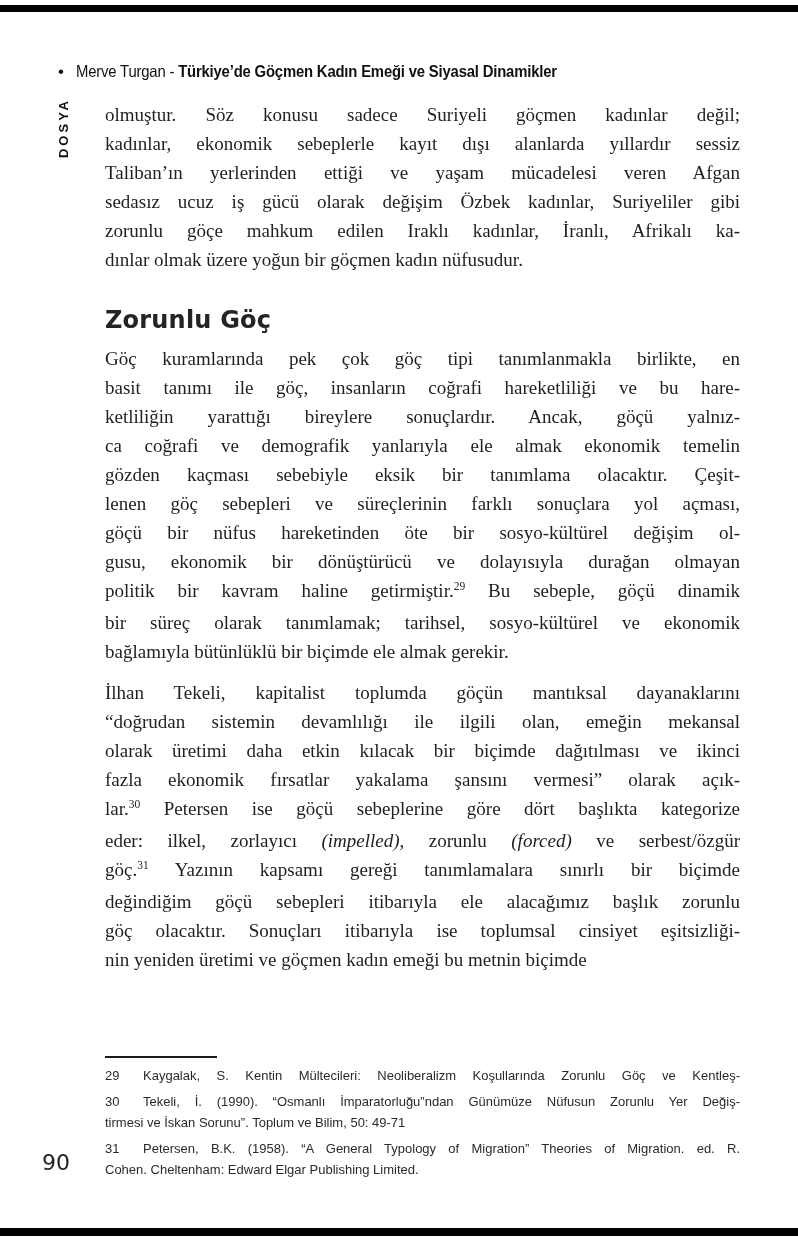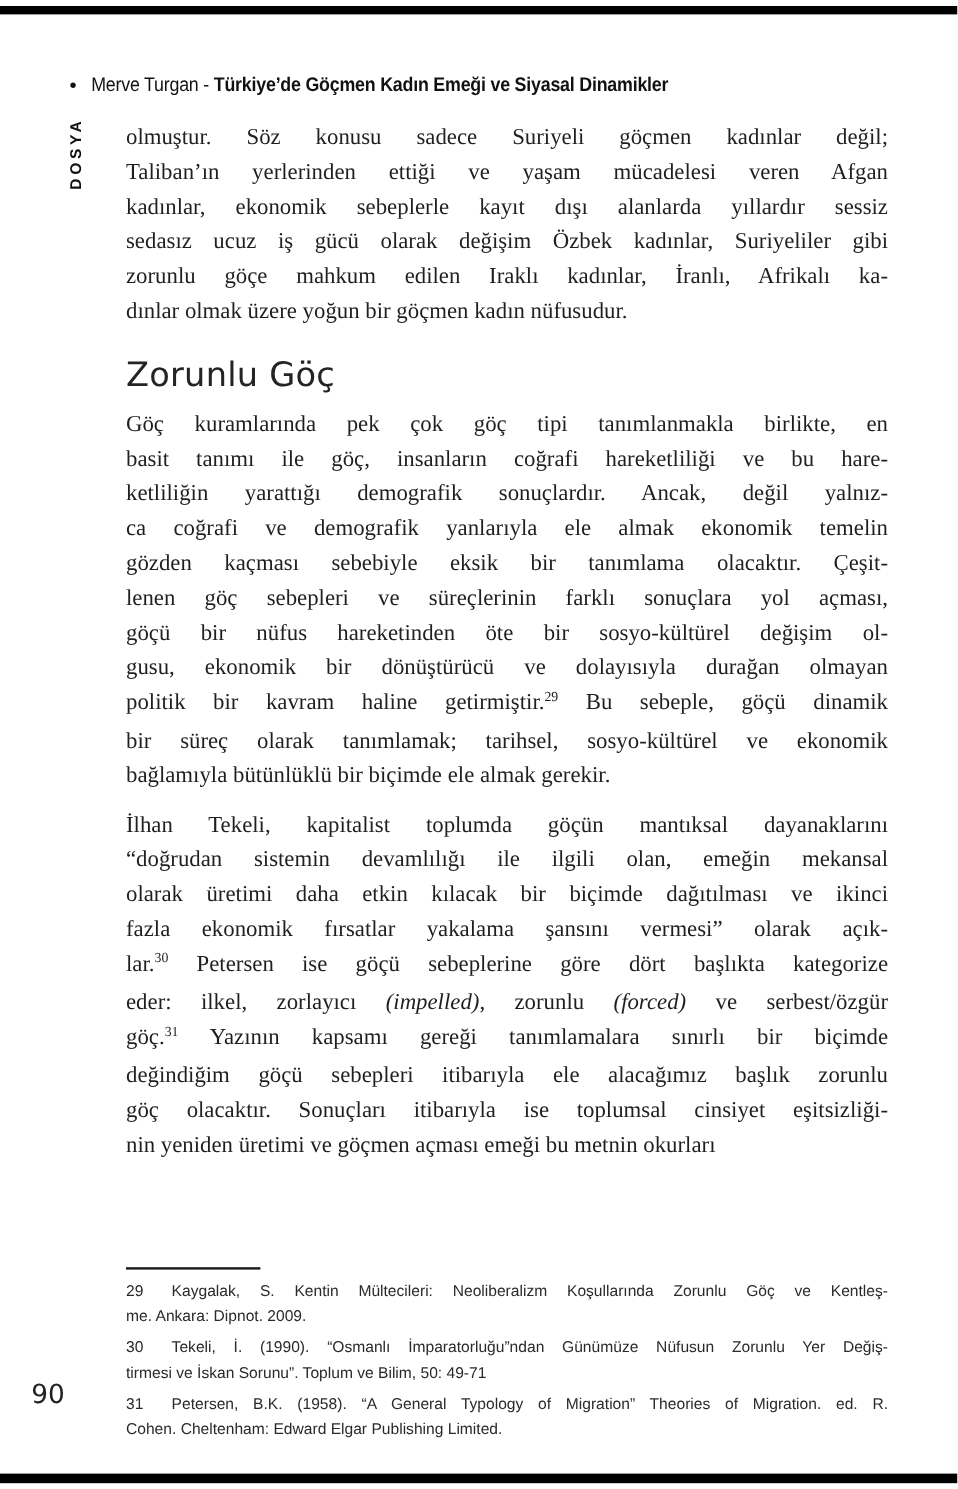--- a/index.html
+++ b/index.html
@@ -27,97 +27,96 @@
     transform:translate(-50%,-50%) rotate(-90deg);
     font-family:"Liberation Sans",sans-serif;font-weight:700;font-size:13px;
     letter-spacing:3px;color:#111;white-space:nowrap;
   }
 
   .content{position:absolute;left:105px;top:100px;width:635px;}
   .line{text-align:justify;text-align-last:justify;line-height:29px;font-size:19px;}
   .line.last{text-align-last:left;}
   .para+.para{margin-top:12px;}
   .section-heading{
-    font-family:"DejaVu Sans","Liberation Sans",sans-serif;font-size:28px;font-weight:400;
-    color:#242424;margin:22px 0 10px 0;letter-spacing:.2px;
+    font-family:"DejaVu Sans","Liberation Sans",sans-serif;font-size:24px;font-weight:700;
+    color:#242424;margin:32px 0 10px 0;letter-spacing:.2px;
   }
   .sup{font-size:11.5px;position:relative;top:-7px;}
   .it{font-style:italic;}
 
   .footnotes{
     position:absolute;left:105px;top:1056px;width:635px;
     font-family:"Liberation Sans",sans-serif;color:#2a2a2a;
   }
   .fn-sep{width:112px;height:2px;background:#1a1a1a;margin-bottom:7px;}
   .fn .line{font-family:"Liberation Sans",sans-serif;font-size:13px;line-height:21px;}
   .fn+.fn{margin-top:5px;}
   .fn-num{display:inline-block;width:38px;}
 
   .pageno{
-    position:absolute;left:26px;top:1150px;
+    position:absolute;left:42px;top:1150px;
     font-family:"DejaVu Sans","Liberation Sans",sans-serif;font-size:22px;color:#222;
   }
 </style>
 </head>
 <body>
 
 <div class="page">
 
   <div class="bar bar-top"></div>
 
   <div class="header">
     <span class="header-bullet">•</span>
     <span class="header-text"><span class="header-author">Merve Turgan</span><span class="header-sep"> - </span><span class="header-title">Türkiye’de Göçmen Kadın Emeği ve Siyasal Dinamikler</span></span>
   </div>
 
   <div class="dosya">DOSYA</div>
 
   <div class="content">
       <div class="para">
         <div class="line">olmuştur. Söz konusu sadece Suriyeli göçmen kadınlar değil;</div>
+        <div class="line">kadınlar, ekonomik sebeplerle kayıt dışı alanlarda yıllardır sessiz</div>
         <div class="line">Taliban’ın yerlerinden ettiği ve yaşam mücadelesi veren Afgan</div>
-        <div class="line">kadınlar, ekonomik sebeplerle kayıt dışı alanlarda yıllardır sessiz</div>
         <div class="line">sedasız ucuz iş gücü olarak değişim Özbek kadınlar, Suriyeliler gibi</div>
         <div class="line">zorunlu göçe mahkum edilen Iraklı kadınlar, İranlı, Afrikalı ka-</div>
         <div class="line last">dınlar olmak üzere yoğun bir göçmen kadın nüfusudur.</div>
       </div>
       <div class="section-heading">Zorunlu Göç</div>
       <div class="para">
         <div class="line">Göç kuramlarında pek çok göç tipi tanımlanmakla birlikte, en</div>
         <div class="line">basit tanımı ile göç, insanların coğrafi hareketliliği ve bu hare-</div>
-        <div class="line">ketliliğin yarattığı demografik sonuçlardır. Ancak, değil yalnız-</div>
+        <div class="line">ketliliğin yarattığı bireylere sonuçlardır. Ancak, göçü yalnız-</div>
         <div class="line">ca coğrafi ve demografik yanlarıyla ele almak ekonomik temelin</div>
         <div class="line">gözden kaçması sebebiyle eksik bir tanımlama olacaktır. Çeşit-</div>
         <div class="line">lenen göç sebepleri ve süreçlerinin farklı sonuçlara yol açması,</div>
         <div class="line">göçü bir nüfus hareketinden öte bir sosyo-kültürel değişim ol-</div>
         <div class="line">gusu, ekonomik bir dönüştürücü ve dolayısıyla durağan olmayan</div>
         <div class="line">politik bir kavram haline getirmiştir.<span class="sup">29</span> Bu sebeple, göçü dinamik</div>
         <div class="line">bir süreç olarak tanımlamak; tarihsel, sosyo-kültürel ve ekonomik</div>
         <div class="line last">bağlamıyla bütünlüklü bir biçimde ele almak gerekir.</div>
       </div>
       <div class="para">
         <div class="line">İlhan Tekeli, kapitalist toplumda göçün mantıksal dayanaklarını</div>
         <div class="line">“doğrudan sistemin devamlılığı ile ilgili olan, emeğin mekansal</div>
         <div class="line">olarak üretimi daha etkin kılacak bir biçimde dağıtılması ve ikinci</div>
         <div class="line">fazla ekonomik fırsatlar yakalama şansını vermesi” olarak açık-</div>
         <div class="line">lar.<span class="sup">30</span> Petersen ise göçü sebeplerine göre dört başlıkta kategorize</div>
         <div class="line">eder: ilkel, zorlayıcı <span class="it">(impelled)</span>, zorunlu <span class="it">(forced)</span> ve serbest/özgür</div>
         <div class="line">göç.<span class="sup">31</span> Yazının kapsamı gereği tanımlamalara sınırlı bir biçimde</div>
         <div class="line">değindiğim göçü sebepleri itibarıyla ele alacağımız başlık zorunlu</div>
         <div class="line">göç olacaktır. Sonuçları itibarıyla ise toplumsal cinsiyet eşitsizliği-</div>
-        <div class="line last">nin yeniden üretimi ve göçmen açması emeği bu metnin okurları</div>
+        <div class="line last">nin yeniden üretimi ve göçmen kadın emeği bu metnin biçimde</div>
       </div>
     </div>
 
   <div class="footnotes">
     <div class="fn-sep"></div>
     <div>
         <div class="fn">
           <div class="line"><span class="fn-num">29</span>Kaygalak, S. Kentin Mültecileri: Neoliberalizm Koşullarında Zorunlu Göç ve Kentleş-</div>
-          <div class="line last">me. Ankara: Dipnot. 2009.</div>
         </div>
         <div class="fn">
           <div class="line"><span class="fn-num">30</span>Tekeli, İ. (1990). “Osmanlı İmparatorluğu”ndan Günümüze Nüfusun Zorunlu Yer Değiş-</div>
           <div class="line last">tirmesi ve İskan Sorunu”. Toplum ve Bilim, 50: 49-71</div>
         </div>
         <div class="fn">
           <div class="line"><span class="fn-num">31</span>Petersen, B.K. (1958). “A General Typology of Migration” Theories of Migration. ed. R.</div>
           <div class="line last">Cohen. Cheltenham: Edward Elgar Publishing Limited.</div>
         </div>
       </div>

